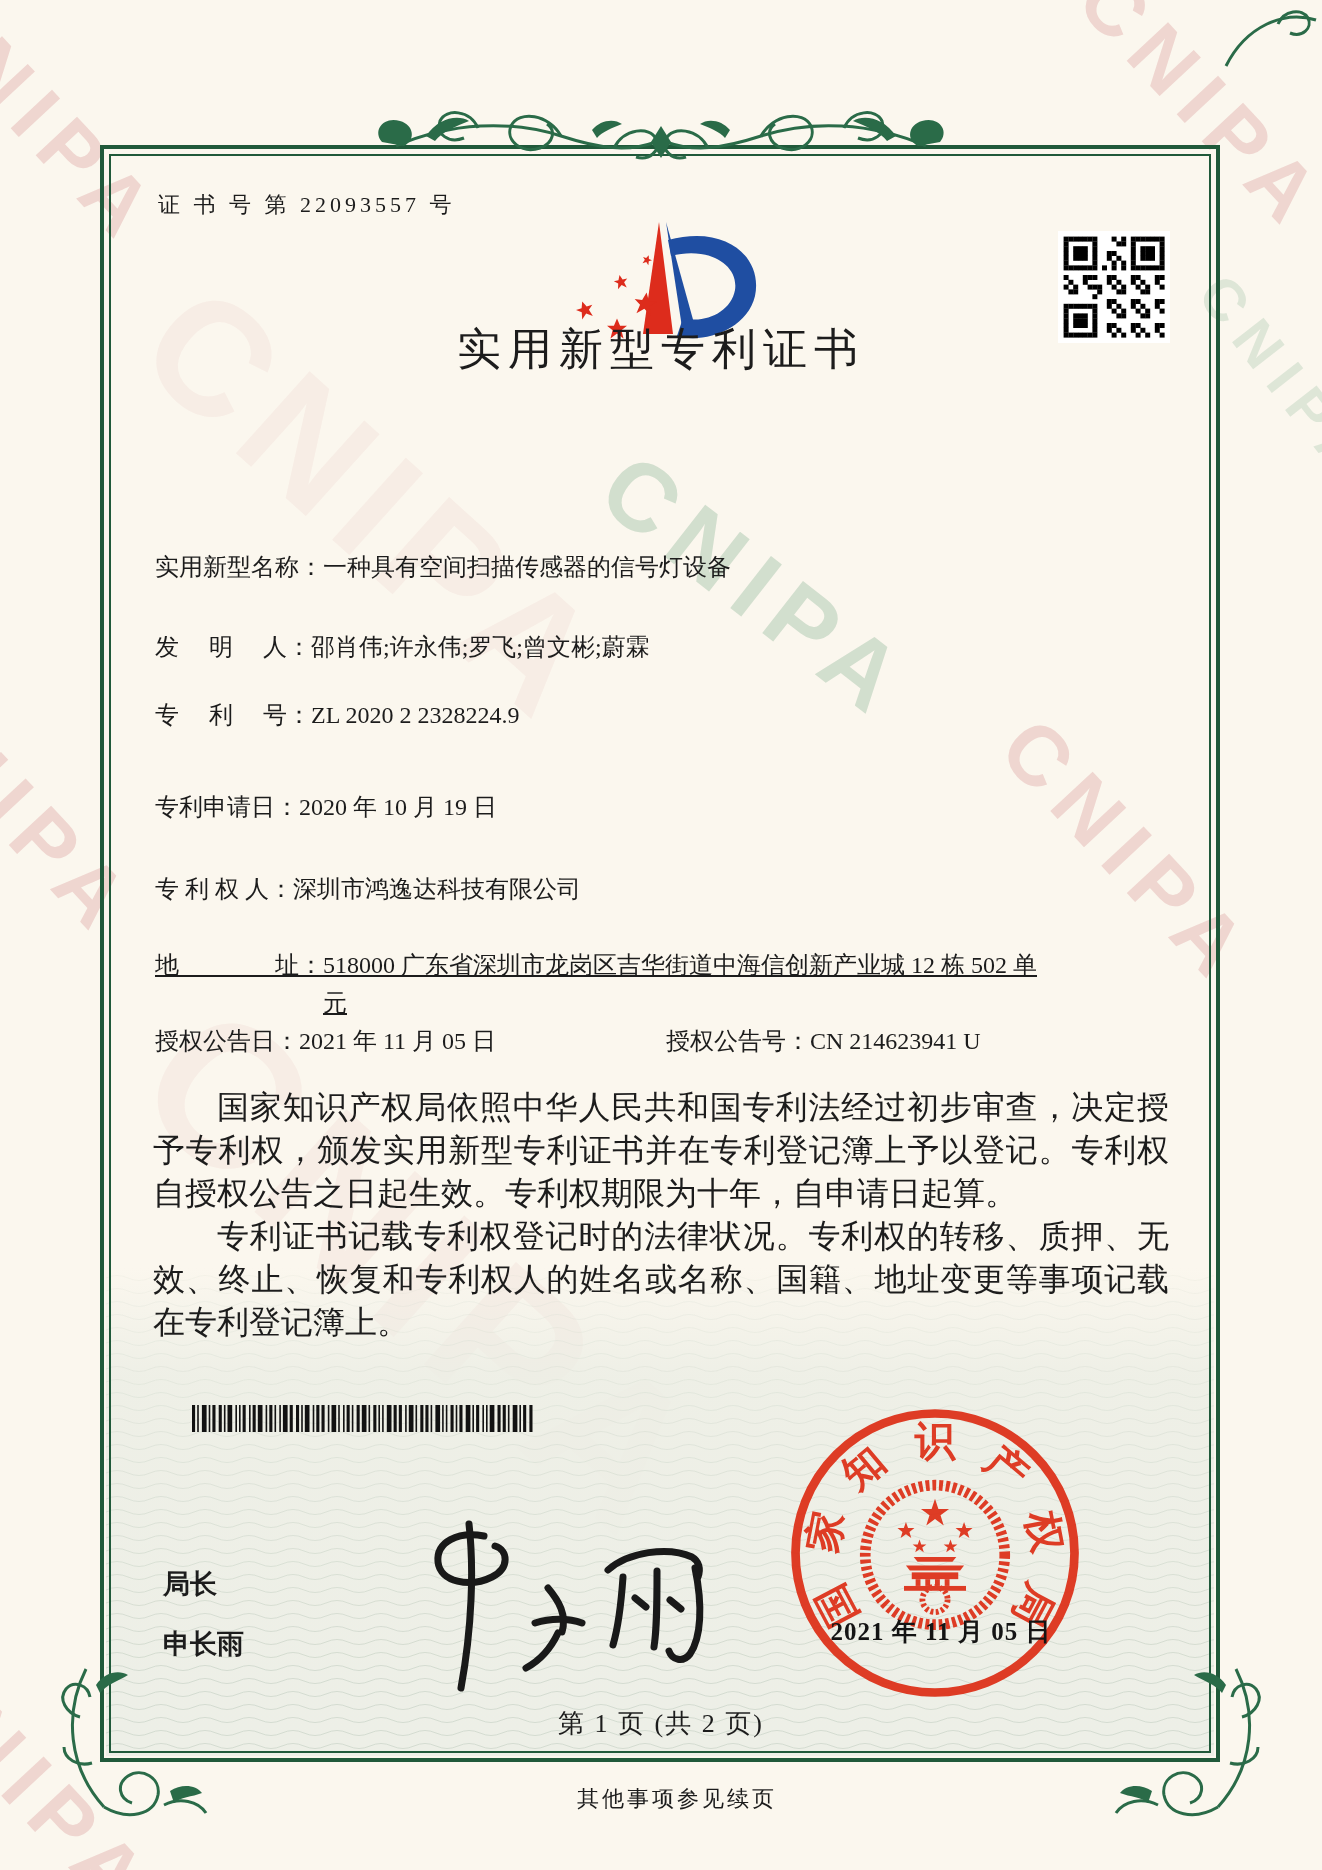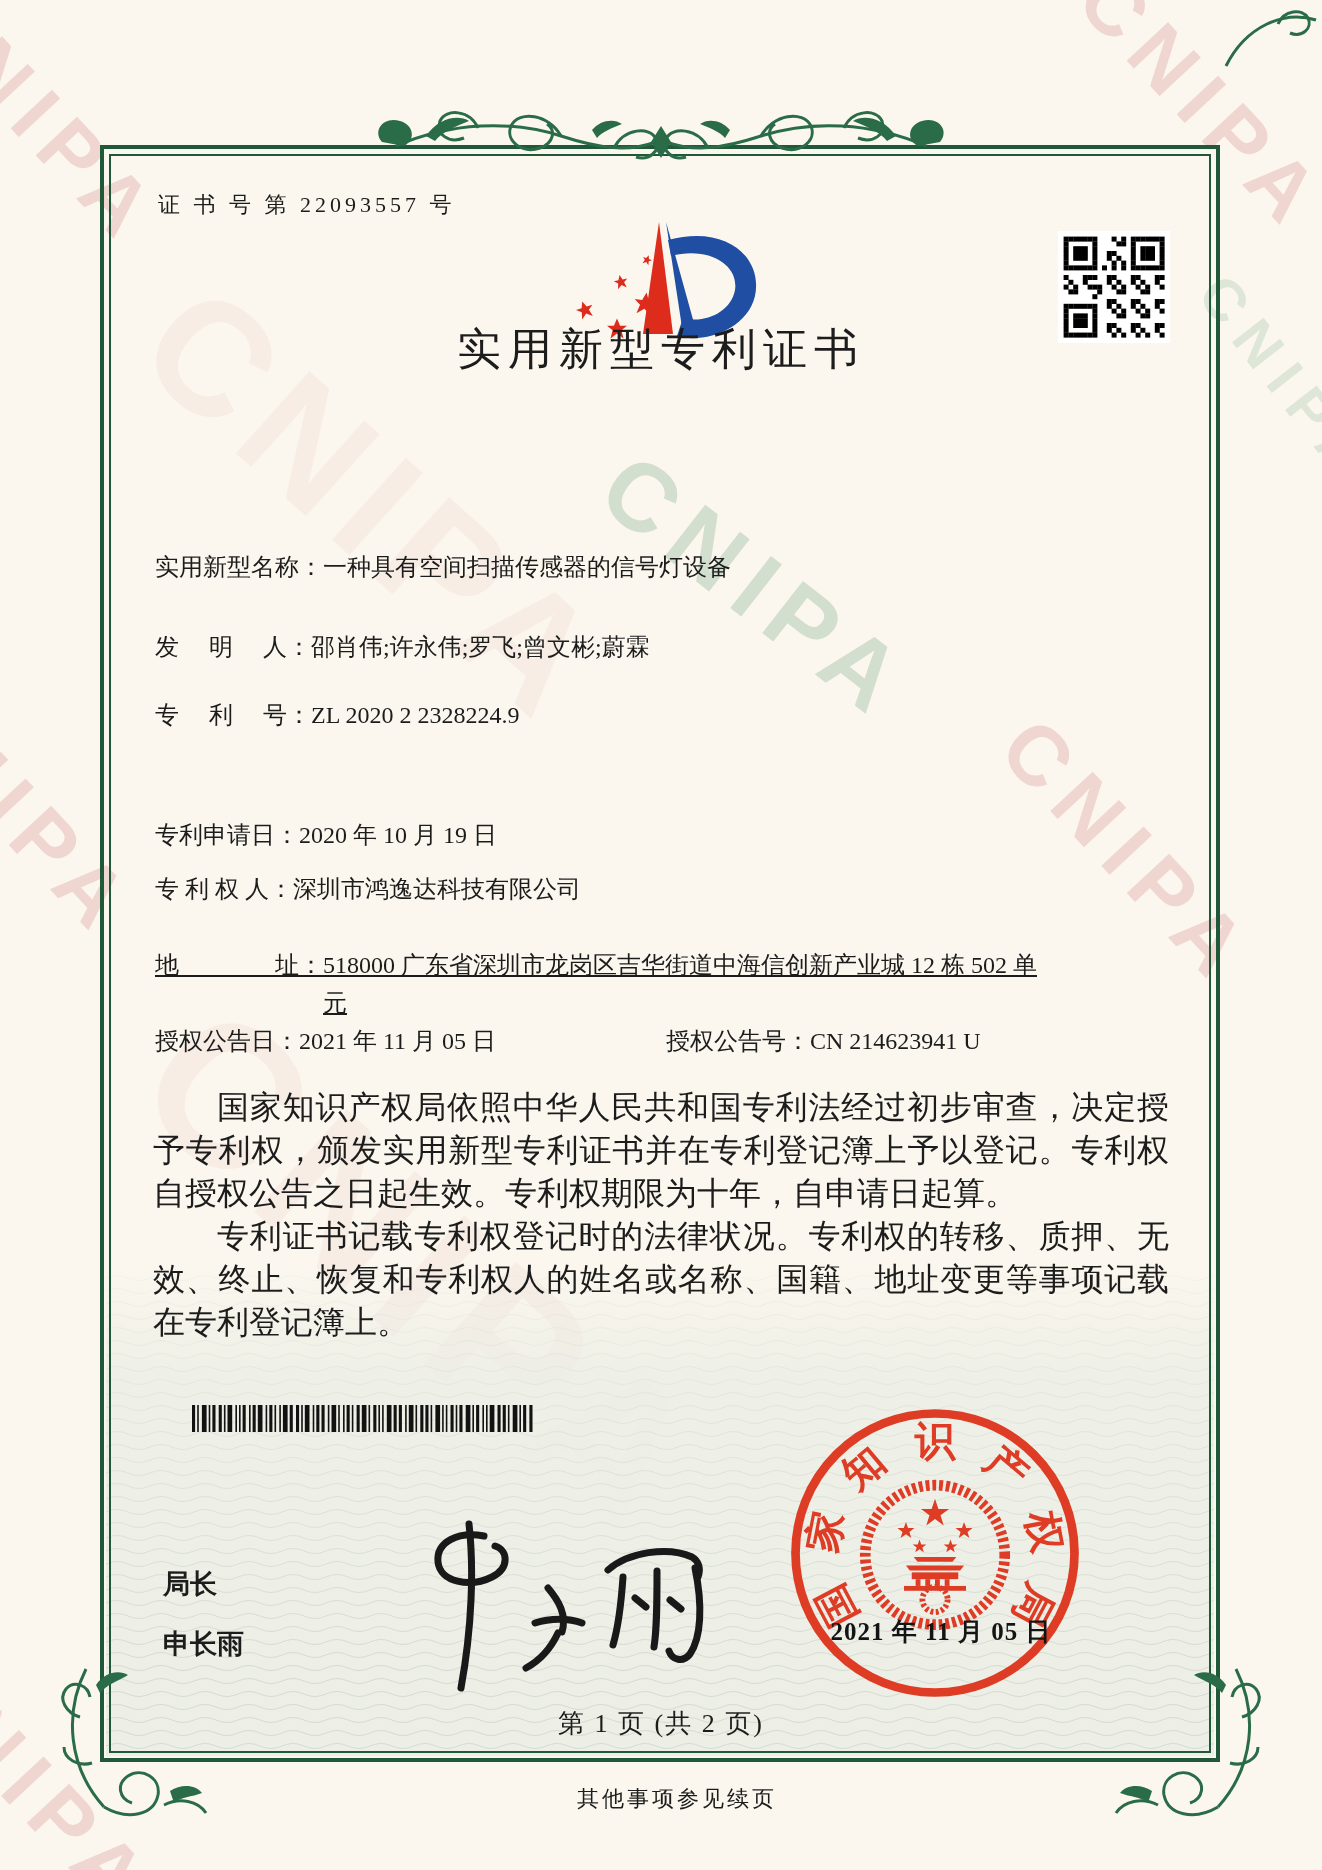--- a/index.html
+++ b/index.html
@@ -355,21 +355,21 @@
     <span class="fvalue">一种具有空间扫描传感器的信号灯设备</span>
   </div>
   <div class="field" style="top:628px;">
     <span class="flabel">发　 明　 人：</span>
     <span class="fvalue">邵肖伟;许永伟;罗飞;曾文彬;蔚霖</span>
   </div>
   <div class="field" style="top:696px;">
     <span class="flabel">专　 利　 号：</span>
     <span class="fvalue">ZL 2020 2 2328224.9</span>
   </div>
-  <div class="field" style="top:788px;margin-top:28px;">
+  <div class="field" style="top:788px;">
     <span class="flabel">专利申请日：</span>
     <span class="fvalue">2020 年 10 月 19 日</span>
   </div>
   <div class="field" style="top:870px;">
     <span class="flabel">专 利 权 人：</span>
     <span class="fvalue">深圳市鸿逸达科技有限公司</span>
   </div>
   <div class="field" style="top:946px;text-decoration:underline;">
     <span class="flabel">地　　　　址：</span>
     <span class="fvalue" style="max-width:720px;">518000 广东省深圳市龙岗区吉华街道中海信创新产业城 12 栋 502 单元</span>

